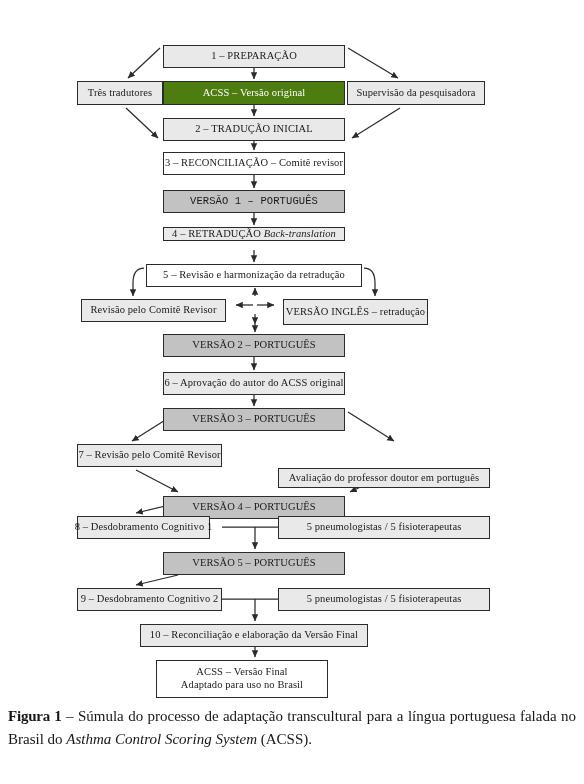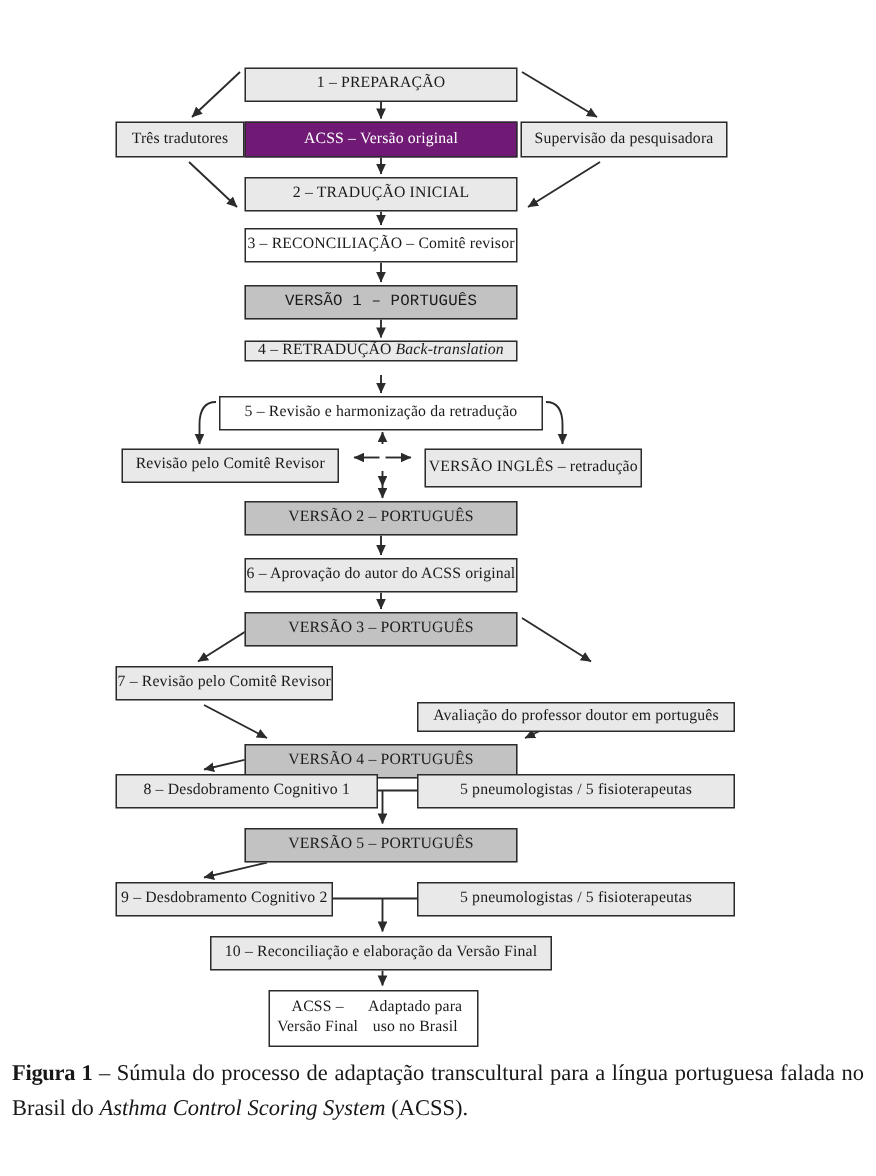--- a/index.html
+++ b/index.html
@@ -40,21 +40,21 @@
     text-align: center;
     font-family: "Liberation Serif", serif;
     font-size: 10.5px;
     line-height: 1.22;
     letter-spacing: 0.1px;
     padding: 0 4px;
     white-space: nowrap;
   }
   .fill-light { background: #e9e9e9; }
   .fill-mid   { background: #c2c2c2; }
-  .fill-dark  { background: #701a75; color: #ffffff; text-align: center; }
+  .fill-dark  { background: #4d7c0f; color: #ffffff; text-align: center; }
   .fill-white { background: #ffffff; }
   .node.two-line { white-space: normal; }
   .node .ital { font-style: italic; }
   .caption {
     position: absolute;
     left: 8px;
     top: 705px;
     width: 568px;
     font-family: Liberation Serif, serif;
     font-size: 15px;
@@ -167,33 +167,33 @@
   <div class="node fill-light" style="left:163px; top:372px; width:182px; height:23px;">6 – Aprovação do autor do ACSS original</div>
 
   <div class="node fill-mid" style="left:163px; top:408px; width:182px; height:23px;">VERSÃO 3 – PORTUGUÊS</div>
 
   <div class="node fill-light" style="left:77px; top:444px; width:145px; height:23px;">7 – Revisão pelo Comitê Revisor</div>
 
   <div class="node fill-light" style="left:278px; top:468px; width:212px; height:20px;">Avaliação do professor doutor em português</div>
 
   <div class="node fill-mid" style="left:163px; top:496px; width:182px; height:23px;">VERSÃO 4 – PORTUGUÊS</div>
 
-  <div class="node fill-light" style="left:77px; top:516px; width:175px; height:23px;">8 – Desdobramento Cognitivo 1</div>
+  <div class="node fill-light" style="left:77px; top:516px; width:133px; height:23px;">8 – Desdobramento Cognitivo 1</div>
 
   <div class="node fill-light" style="left:278px; top:516px; width:212px; height:23px;">5 pneumologistas / 5 fisioterapeutas</div>
 
   <div class="node fill-mid" style="left:163px; top:552px; width:182px; height:23px;">VERSÃO 5 – PORTUGUÊS</div>
 
   <div class="node fill-light" style="left:77px; top:588px; width:145px; height:23px;">9 – Desdobramento Cognitivo 2</div>
 
   <div class="node fill-light" style="left:278px; top:588px; width:212px; height:23px;">5 pneumologistas / 5 fisioterapeutas</div>
 
   <div class="node fill-light" style="left:140px; top:624px; width:228px; height:23px;">10 – Reconciliação e elaboração da Versão Final</div>
 
-  <div class="node fill-white two-line" style="left:179px; top:660px; width:140px; height:38px; flex-direction:row; justify-content:center;">
+  <div class="node fill-white two-line" style="left:156px; top:660px; width:172px; height:38px; flex-direction:column; justify-content:center;">
     <div>ACSS – Versão Final</div>
     <div>Adaptado para uso no Brasil</div>
   </div>
 
   <div class="caption">
     <span class="figlabel">Figura 1</span><span> – </span><span>Súmula do processo de adaptação transcultural para a língua portuguesa falada no Brasil do </span><span class="ital">Asthma Control Scoring System</span><span> (ACSS).</span>
   </div>
 
 </div>
 

